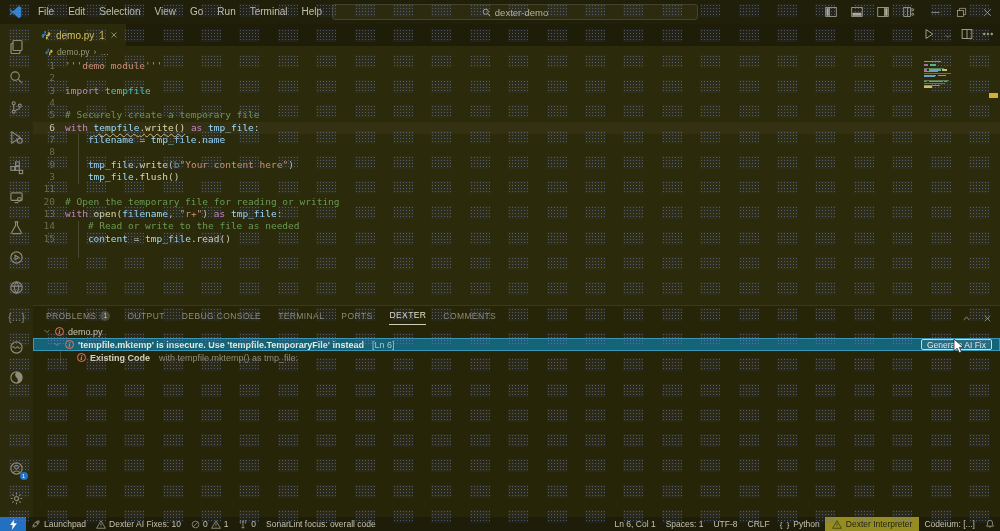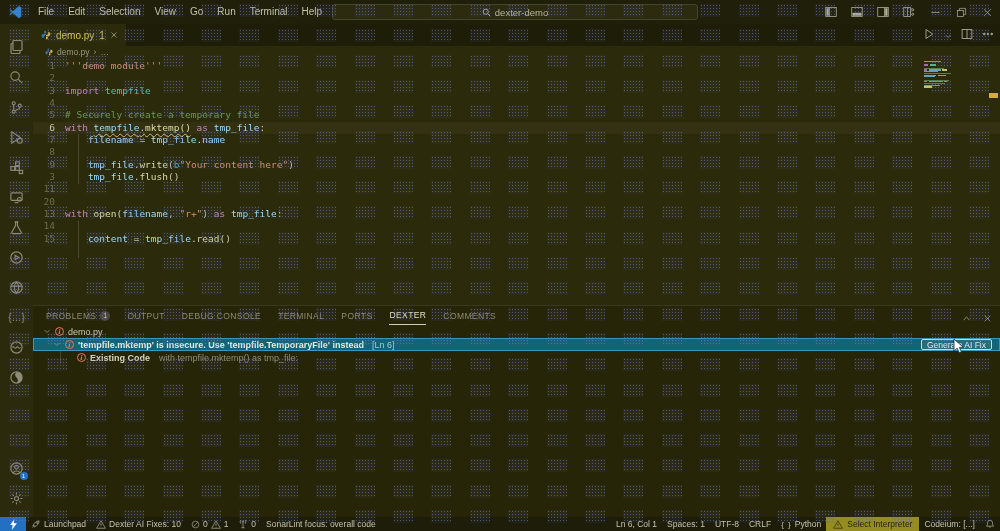--- a/index.html
+++ b/index.html
@@ -324,29 +324,29 @@
       <span>…</span>
     </div>
 
     <div class="editor">
       <div>
           <div class="code-row"><span class="gutter">1</span><span class="code"><span class="tk str">'''demo module'''</span></span></div>
           <div class="code-row"><span class="gutter">2</span><span class="code"></span></div>
           <div class="code-row"><span class="gutter">3</span><span class="code"><span class="tk kw">import</span><span class="tk pl"> </span><span class="tk mod">tempfile</span></span></div>
           <div class="code-row"><span class="gutter">4</span><span class="code"></span></div>
           <div class="code-row"><span class="gutter">5</span><span class="code"><span class="tk com"># Securely create a temporary file</span></span></div>
-          <div class="code-row cur"><span class="gutter">6</span><span class="code"><span class="tk kw">with </span><span class="tk var sq">tempfile</span><span class="tk pl sq">.</span><span class="tk fn sq">mktemp()</span><span class="tk pl"> </span><span class="tk kw">as</span><span class="tk pl"> </span><span class="tk var">tmp_file</span><span class="tk pl">:</span></span></div>
+          <div class="code-row cur"><span class="gutter">6</span><span class="code"><span class="tk kw">with </span><span class="tk var sq">tempfile</span><span class="tk pl sq">.</span><span class="tk fn sq">write()</span><span class="tk pl"> </span><span class="tk kw">as</span><span class="tk pl"> </span><span class="tk var">tmp_file</span><span class="tk pl">:</span></span></div>
           <div class="code-row"><span class="gutter">7</span><span class="code"><span class="tk pl">    </span><span class="tk var">filename</span><span class="tk pl"> = </span><span class="tk var">tmp_file</span><span class="tk var">.name</span></span></div>
           <div class="code-row"><span class="gutter">8</span></div>
           <div class="code-row"><span class="gutter">9</span><span class="code"><span class="tk pl">    </span><span class="tk var">tmp_file</span><span class="tk pl">.</span><span class="tk fn">write</span><span class="tk pl">(</span><span class="tk kw2">b</span><span class="tk str">"Your content here"</span><span class="tk pl">)</span></span></div>
           <div class="code-row"><span class="gutter">3</span><span class="code"><span class="tk pl">    </span><span class="tk var">tmp_file</span><span class="tk pl">.</span><span class="tk fn">flush</span><span class="tk pl">()</span></span></div>
           <div class="code-row"><span class="gutter">11</span><span class="code"></span></div>
-          <div class="code-row"><span class="gutter">20</span></div>
+          <div class="code-row"><span class="gutter">20</span><span class="code"><span class="tk com"># Open the temporary file for reading or writing</span></span></div>
           <div class="code-row"><span class="gutter">13</span><span class="code"><span class="tk kw">with </span><span class="tk fn">open</span><span class="tk pl">(</span><span class="tk var">filename</span><span class="tk pl">, </span><span class="tk str">"r+"</span><span class="tk pl">) </span><span class="tk kw">as</span><span class="tk pl"> </span><span class="tk var">tmp_file</span><span class="tk pl">:</span></span></div>
-          <div class="code-row"><span class="gutter">14</span><span class="code"><span class="tk pl">    </span></span></div>
+          <div class="code-row"><span class="gutter">14</span><span class="code"><span class="tk pl">    </span><span class="tk com"># Read or write to the file as needed</span></span></div>
           <div class="code-row"><span class="gutter">15</span><span class="code"><span class="tk pl">    </span><span class="tk var">content</span><span class="tk pl"> = </span><span class="tk var">tmp_file</span><span class="tk pl">.</span><span class="tk fn">read</span><span class="tk pl">()</span></span></div>
         </div>
       <div class="indent-guide" style="top:76px; height:50px;"></div>
       <div class="indent-guide" style="top:163px; height:37px;"></div>
       <div class="minimap">
           <div class="mm-row">
             <span class="mm-seg mm-orange" style="width: 17px;"></span>
           </div>
           <div class="mm-row"></div>
           <div class="mm-row">
@@ -530,21 +530,21 @@
     <span class="sb-item">
       <span class="braces">{ }</span>
       <span>Python</span>
     </span>
     <span class="sb-item sb-interp">
       <svg width="10" height="9" viewBox="0 0 16 14">
           <path d="M8 1 L15 13 H1 Z"></path>
           <line x1="8" y1="5" x2="8" y2="9"></line>
           <line x1="8" y1="10.5" x2="8" y2="11.5"></line>
         </svg>
-      <span>Select Interpreter</span>
+      <span>Dexter Interpreter</span>
     </span>
     <span class="sb-item">
         <span>Codeium: [...]</span>
       </span>
     <span class="sb-item">
       <svg width="10" height="10" viewBox="0 0 16 16">
           <path d="M8 2 a4 4 0 0 1 4 4 v3 l1.5 2.5 H2.5 L4 9 V6 a4 4 0 0 1 4 -4 z"></path>
           <path d="M6.8 12.5 a1.3 1.3 0 0 0 2.4 0"></path>
         </svg>
     </span>

